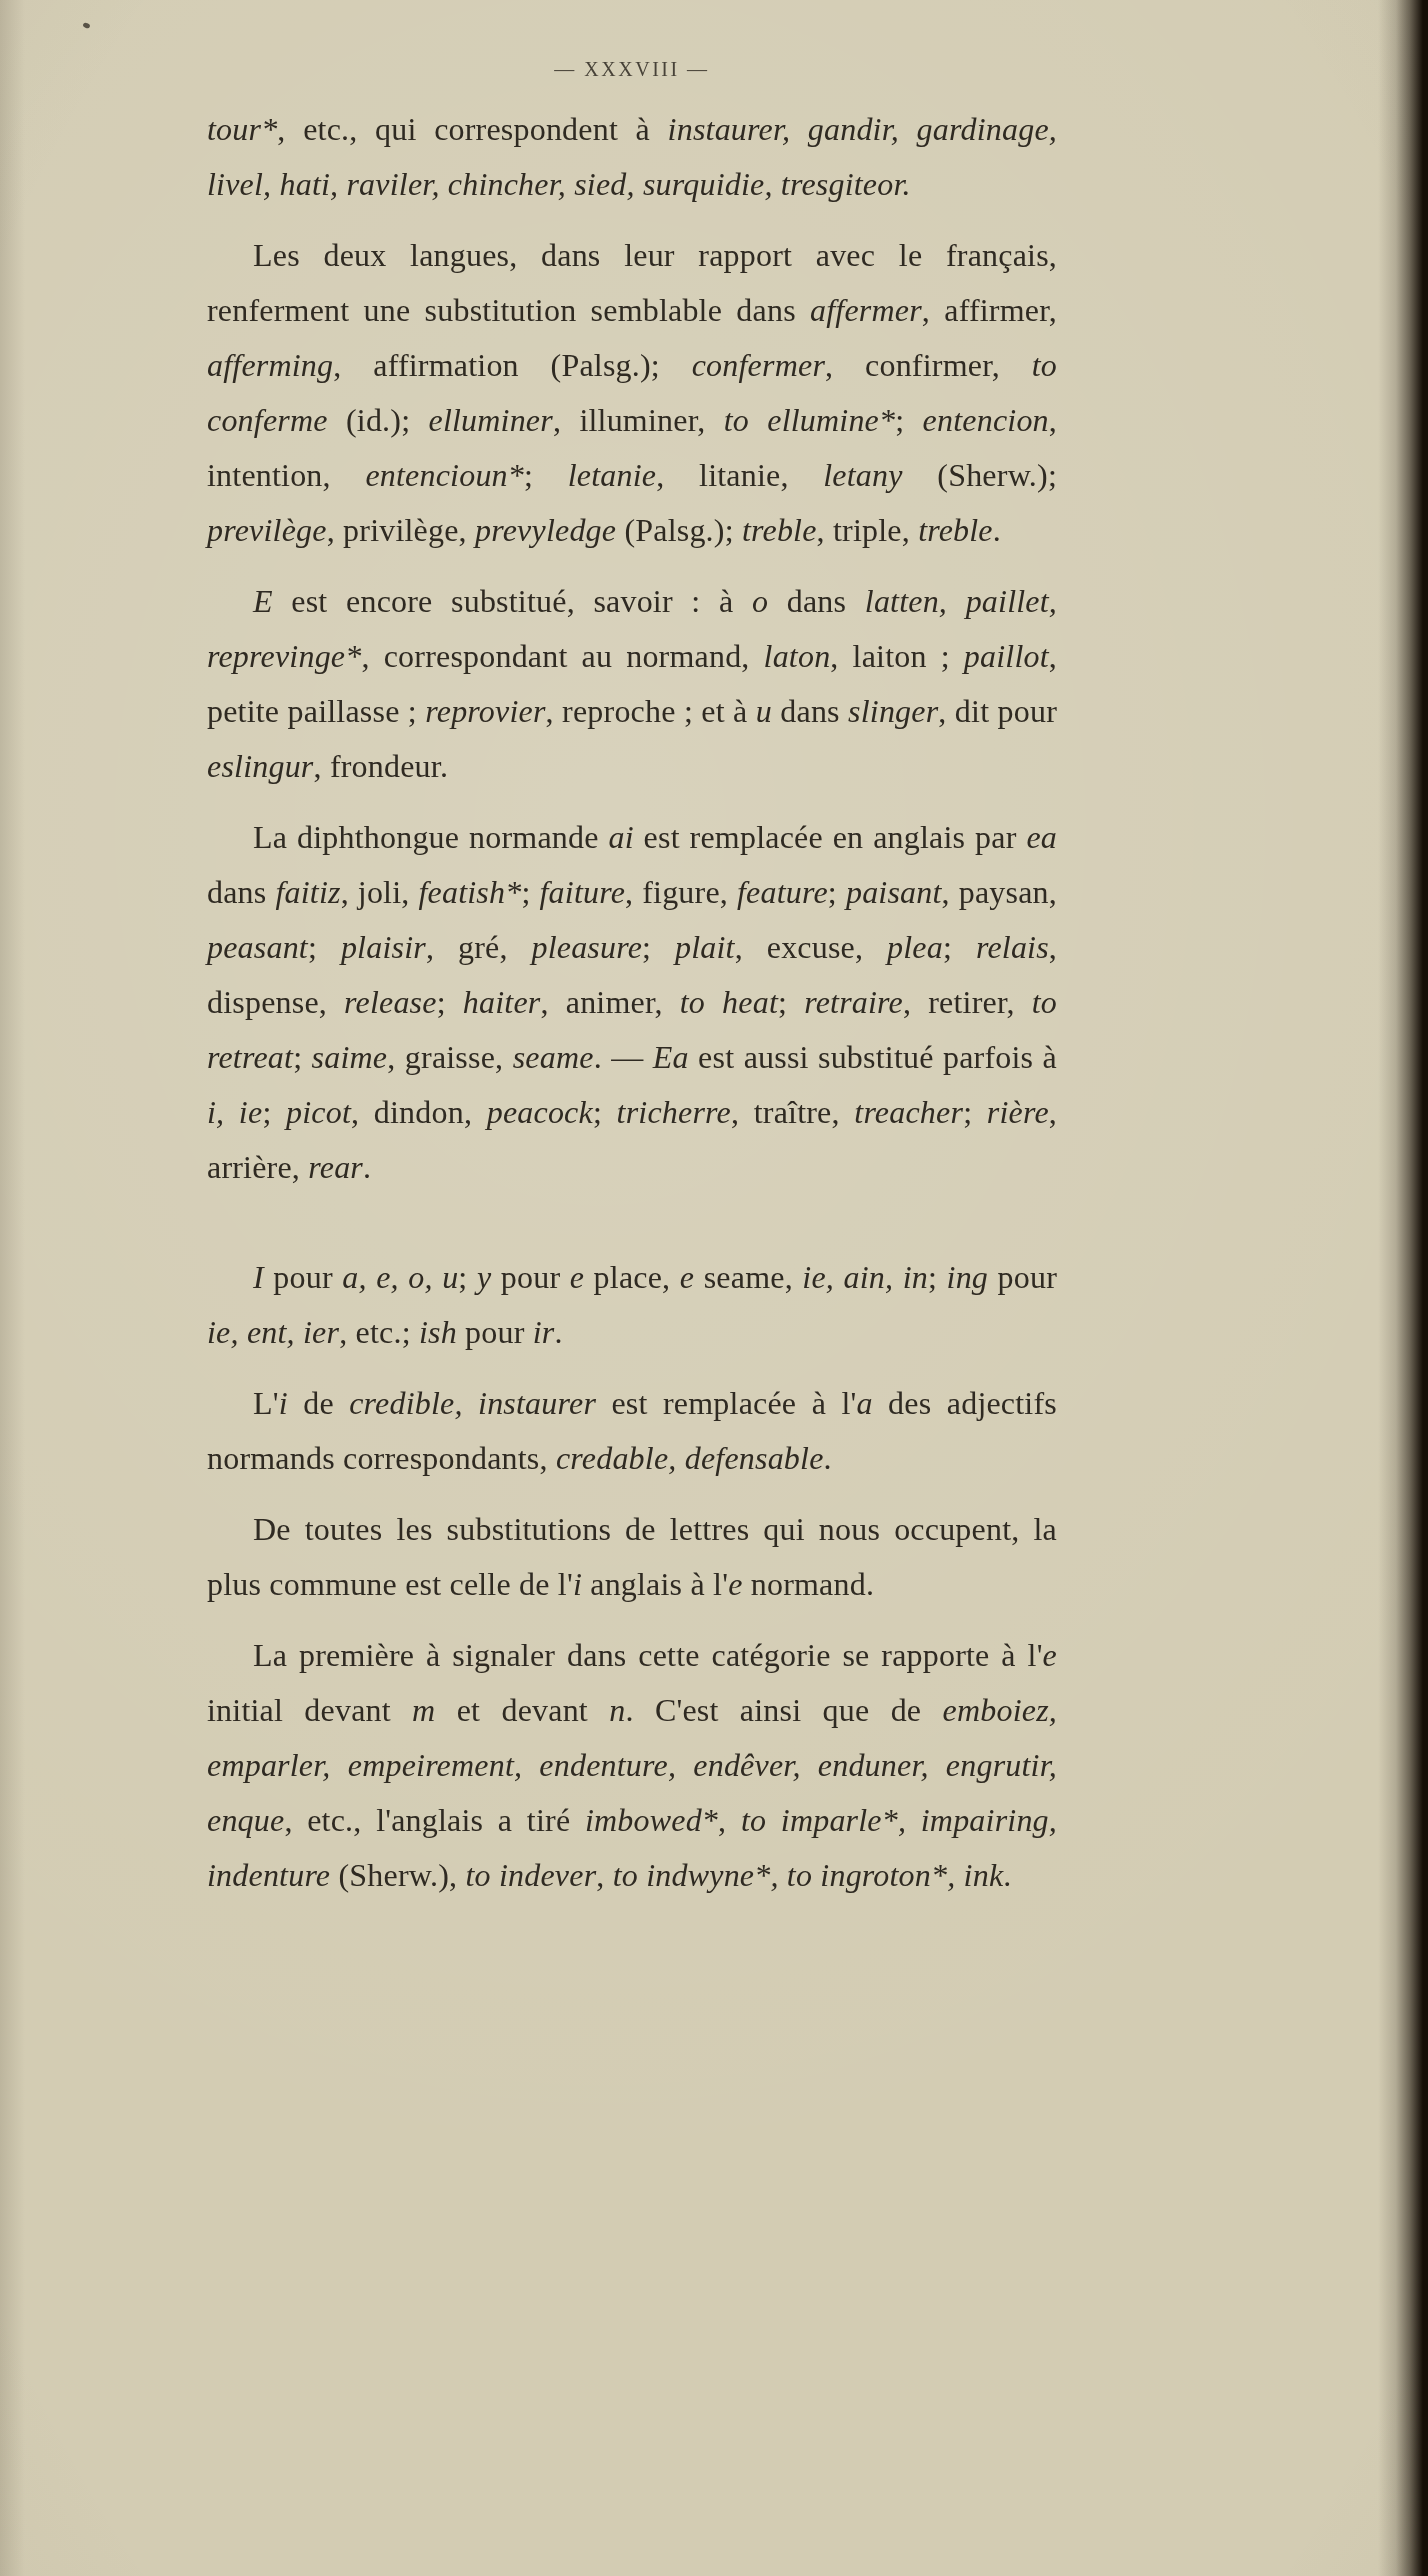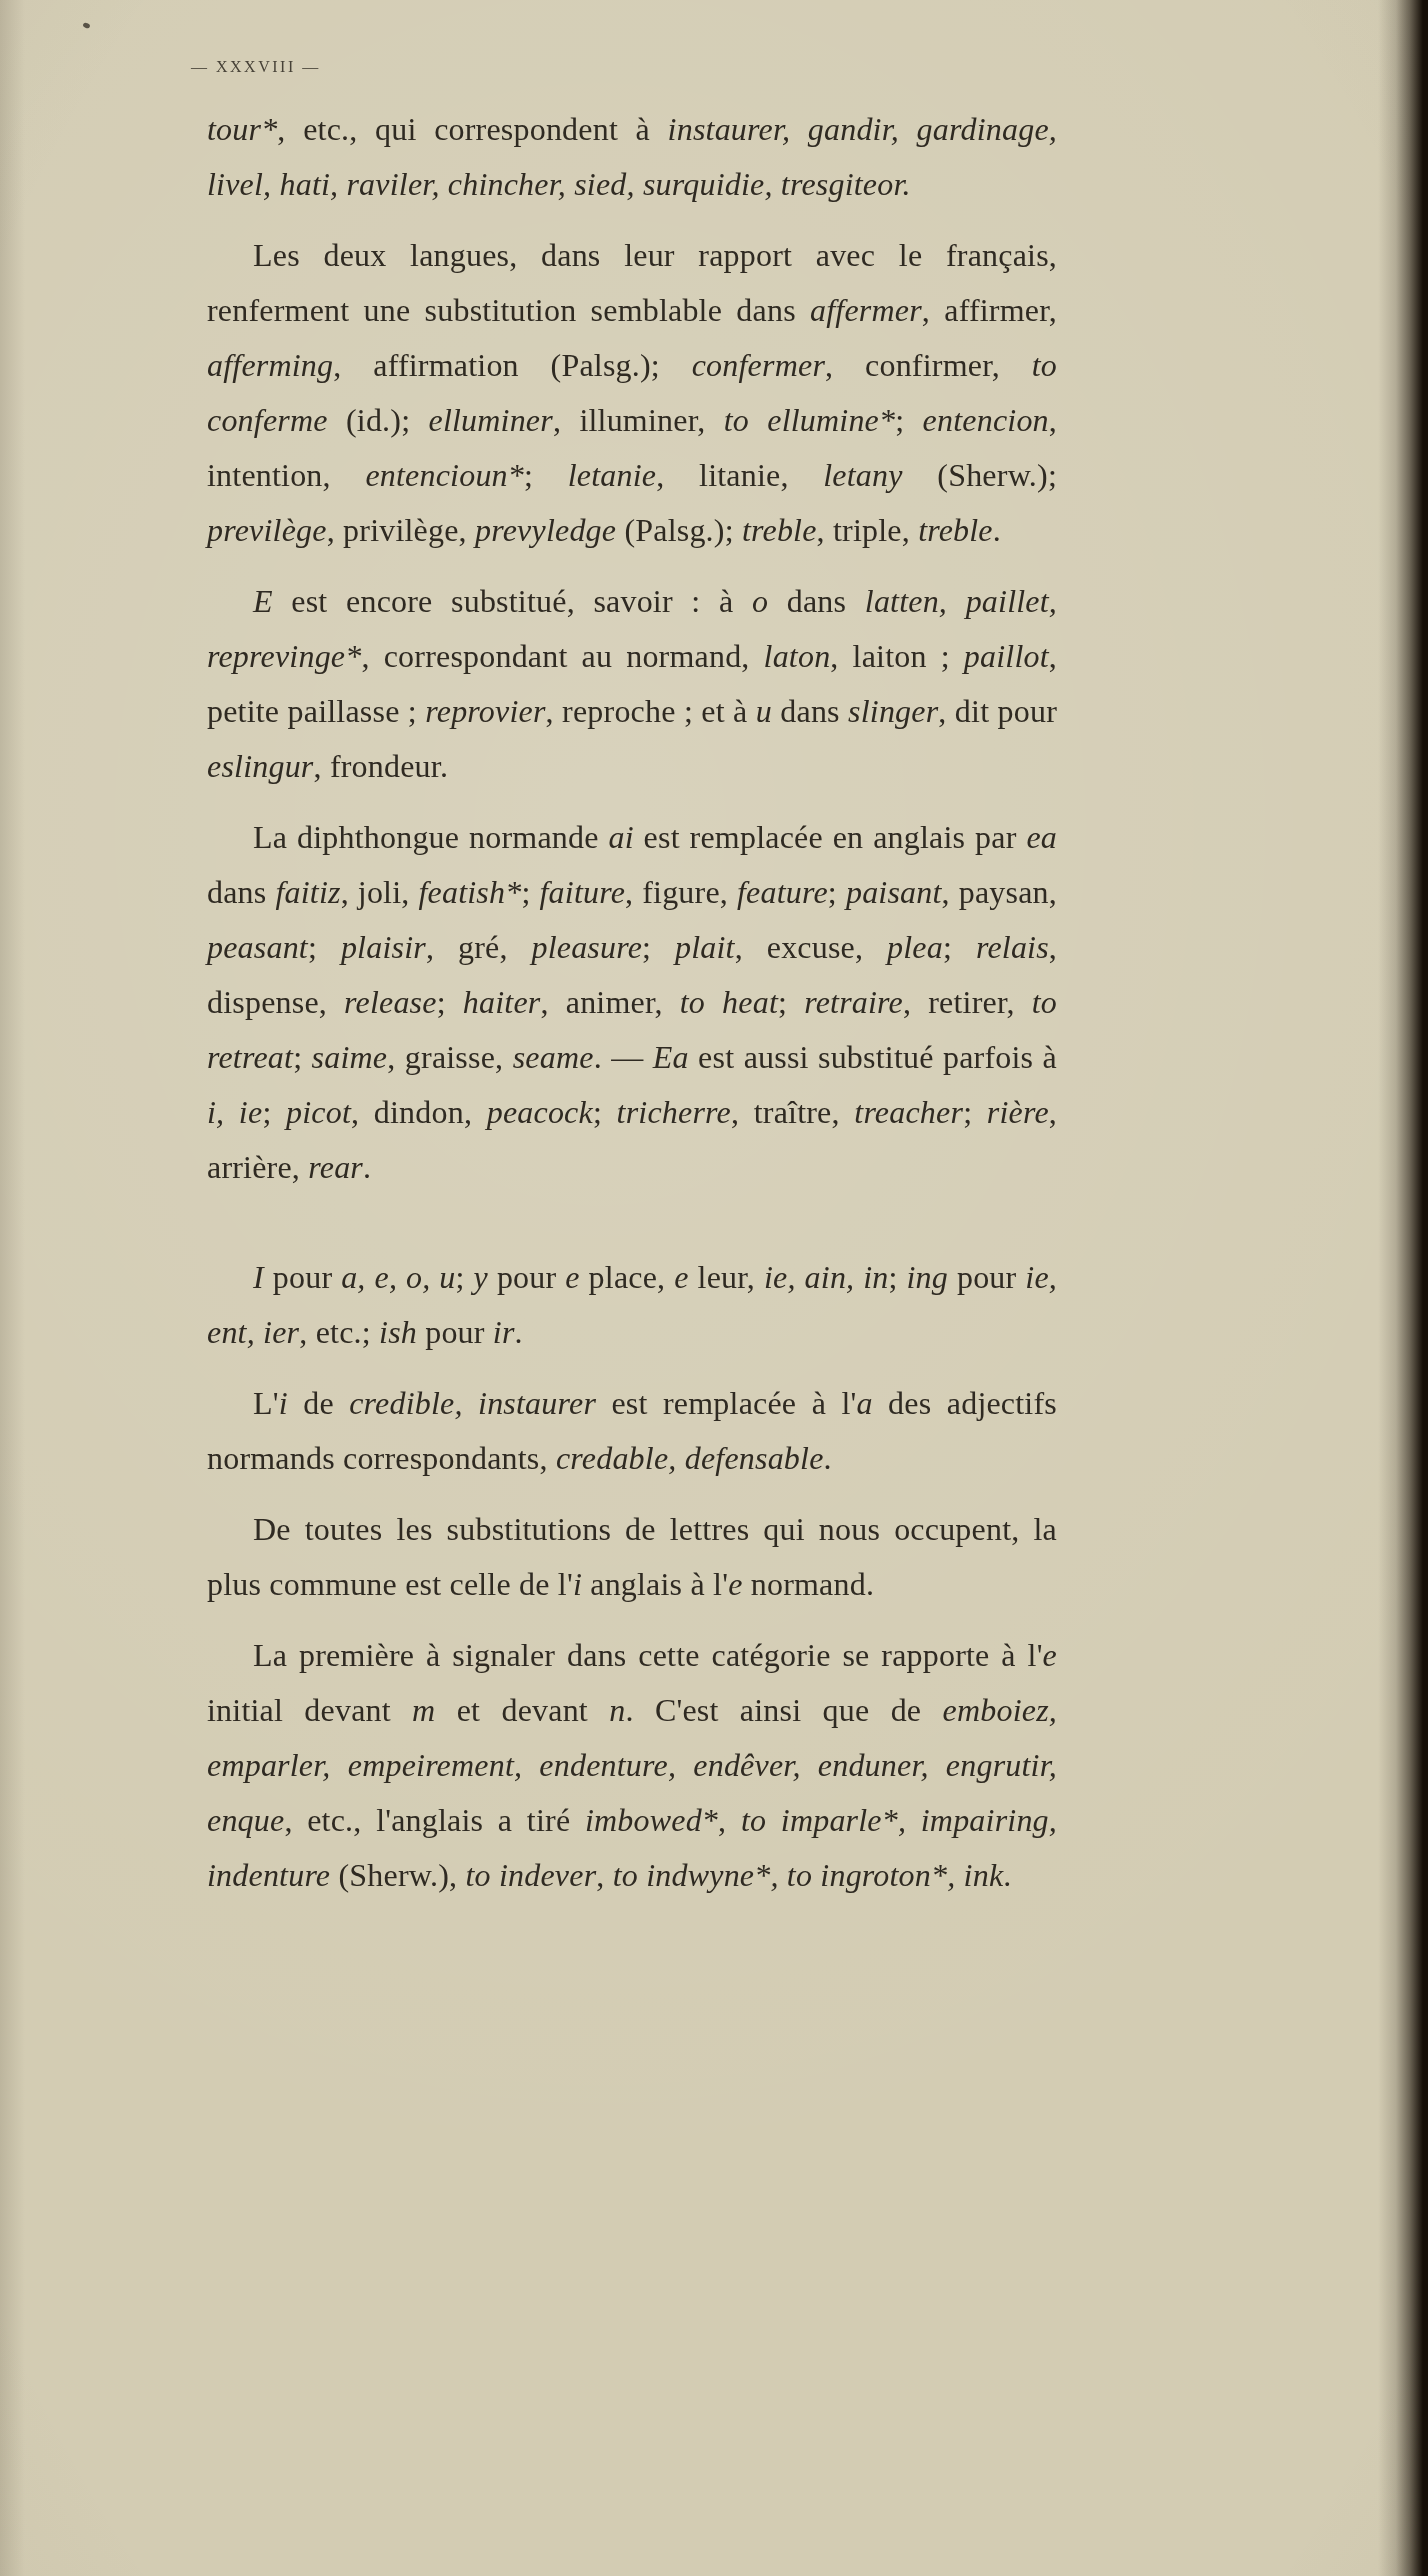--- a/index.html
+++ b/index.html
@@ -22,21 +22,22 @@
       radial-gradient(ellipse 130% 90% at 42% 32%, rgba(255,255,255,0.12), rgba(255,255,255,0) 60%),
       radial-gradient(ellipse 115% 115% at 50% 50%, rgba(0,0,0,0) 55%, rgba(74,62,40,0.10) 82%, rgba(60,48,28,0.22) 100%);
     font-family: "Liberation Serif", "DejaVu Serif", serif;
     color: var(--ink, #2f2a22);
   }
   .page-header {
     position: absolute;
     top: 58px;
     left: 191px;
     width: 882px;
-    font-size: 16px;
+    text-align: center;
+    font-size: 20px;
     letter-spacing: 2.5px;
     color: var(--ink, #2f2a22);
     opacity: 0.85;
   }
   .text-block {
     position: absolute;
     top: 86px;
     left: 191px;
     width: 882px;
     font-size: 32px;
@@ -94,21 +95,21 @@
 
 <div class="page">
 
   <div class="page-header">— XXXVIII —</div>
 
   <div class="text-block">
     <p class="para first"><em>tour*</em><span>, etc., qui correspondent à </span><em>instaurer, gandir, gardinage, livel, hati, raviler, chincher, sied, surquidie, tresgiteor.</em></p>
     <p class="para"><span>Les deux langues, dans leur rapport avec le français, renferment une substitution semblable dans </span><em>affermer</em><span>, affirmer, </span><em>afferming</em><span>, affirmation (Palsg.); </span><em>confermer</em><span>, confirmer, </span><em>to conferme</em><span> (id.); </span><em>elluminer</em><span>, illuminer, </span><em>to ellumine*</em><span>; </span><em>entencion</em><span>, intention, </span><em>entencioun*</em><span>; </span><em>letanie</em><span>, litanie, </span><em>letany</em><span> (Sherw.); </span><em>previlège</em><span>, privilège, </span><em>prevyledge</em><span> (Palsg.); </span><em>treble</em><span>, triple, </span><em>treble</em><span>.</span></p>
     <p class="para"><em>E</em><span> est encore substitué, savoir : à </span><em>o</em><span> dans </span><em>latten, paillet, reprevinge*</em><span>, correspondant au normand, </span><em>laton</em><span>, laiton ; </span><em>paillot</em><span>, petite paillasse ; </span><em>reprovier</em><span>, reproche ; et à </span><em>u</em><span> dans </span><em>slinger</em><span>, dit pour </span><em>eslingur</em><span>, frondeur.</span></p>
     <p class="para"><span>La diphthongue normande </span><em>ai</em><span> est remplacée en anglais par </span><em>ea</em><span> dans </span><em>faitiz</em><span>, joli, </span><em>featish*</em><span>; </span><em>faiture</em><span>, figure, </span><em>feature</em><span>; </span><em>paisant</em><span>, paysan, </span><em>peasant</em><span>; </span><em>plaisir</em><span>, gré, </span><em>pleasure</em><span>; </span><em>plait</em><span>, excuse, </span><em>plea</em><span>; </span><em>relais</em><span>, dispense, </span><em>release</em><span>; </span><em>haiter</em><span>, animer, </span><em>to heat</em><span>; </span><em>retraire</em><span>, retirer, </span><em>to retreat</em><span>; </span><em>saime</em><span>, graisse, </span><em>seame</em><span>. — </span><em>Ea</em><span> est aussi substitué parfois à </span><em>i, ie</em><span>; </span><em>picot</em><span>, dindon, </span><em>peacock</em><span>; </span><em>tricherre</em><span>, traître, </span><em>treacher</em><span>; </span><em>rière</em><span>, arrière, </span><em>rear</em><span>.</span></p>
-    <p class="para gap-before"><em>I</em><span> pour </span><em>a, e, o, u</em><span>; </span><em>y</em><span> pour </span><em>e</em><span> place, </span><em>e</em><span> leur, </span><em>ie, ain, in</em><span>; </span><em>ing</em><span> pour </span><em>ie, ent, ier</em><span>, etc.; </span><em>ish</em><span> pour </span><em>ir</em><span>.</span></p>
+    <p class="para gap-before"><em>I</em><span> pour </span><em>a, e, o, u</em><span>; </span><em>y</em><span> pour </span><em>e</em><span> place, </span><em>e</em><span> seame, </span><em>ie, ain, in</em><span>; </span><em>ing</em><span> pour </span><em>ie, ent, ier</em><span>, etc.; </span><em>ish</em><span> pour </span><em>ir</em><span>.</span></p>
     <p class="para"><span>L'</span><em>i</em><span> de </span><em>credible, instaurer</em><span> est remplacée à l'</span><em>a</em><span> des adjectifs normands correspondants, </span><em>credable, defensable</em><span>.</span></p>
     <p class="para"><span>De toutes les substitutions de lettres qui nous occupent, la plus commune est celle de l'</span><em>i</em><span> anglais à l'</span><em>e</em><span> normand.</span></p>
     <p class="para"><span>La première à signaler dans cette catégorie se rapporte à l'</span><em>e</em><span> initial devant </span><em>m</em><span> et devant </span><em>n</em><span>. C'est ainsi que de </span><em>emboiez, emparler, empeirement, endenture, endêver, enduner, engrutir, enque</em><span>, etc., l'anglais a tiré </span><em>imbowed*</em><span>, </span><em>to imparle*, impairing, indenture</em><span> (Sherw.), </span><em>to indever</em><span>, </span><em>to indwyne*, to ingroton*, ink</em><span>.</span></p>
   </div>
 
   <div class="ink-speck"></div>
   <div class="left-shadow"></div>
   <div class="edge-shadow"></div>
 
 </div>

